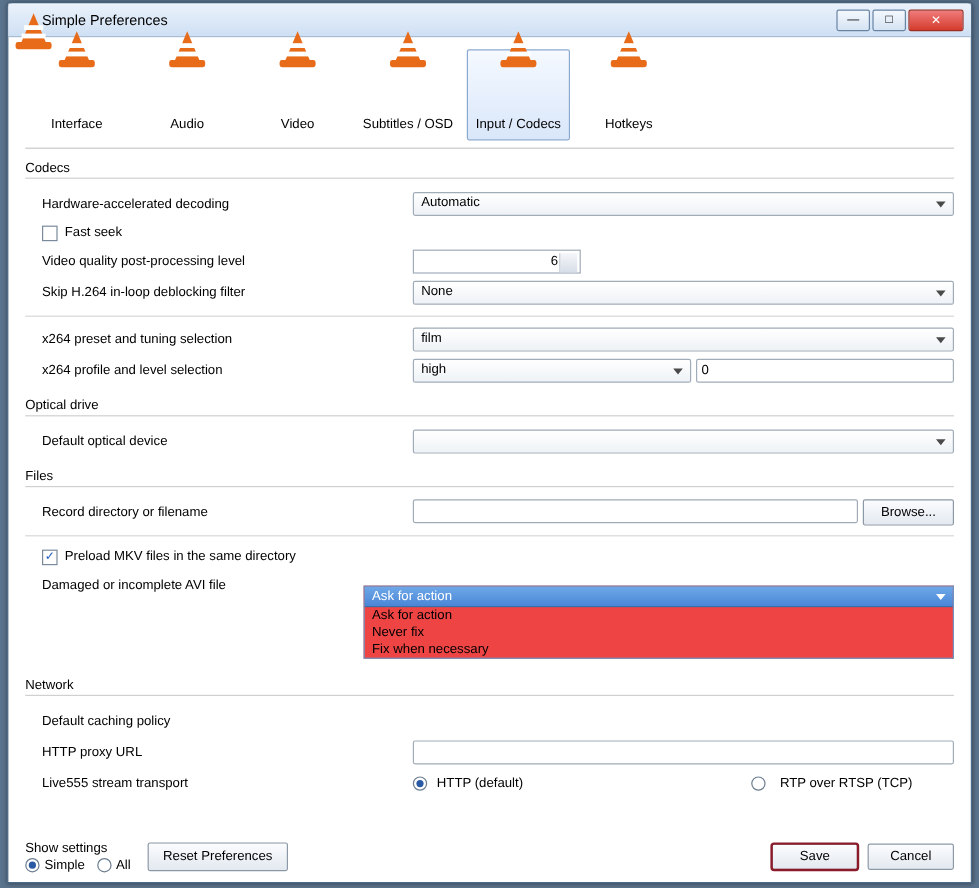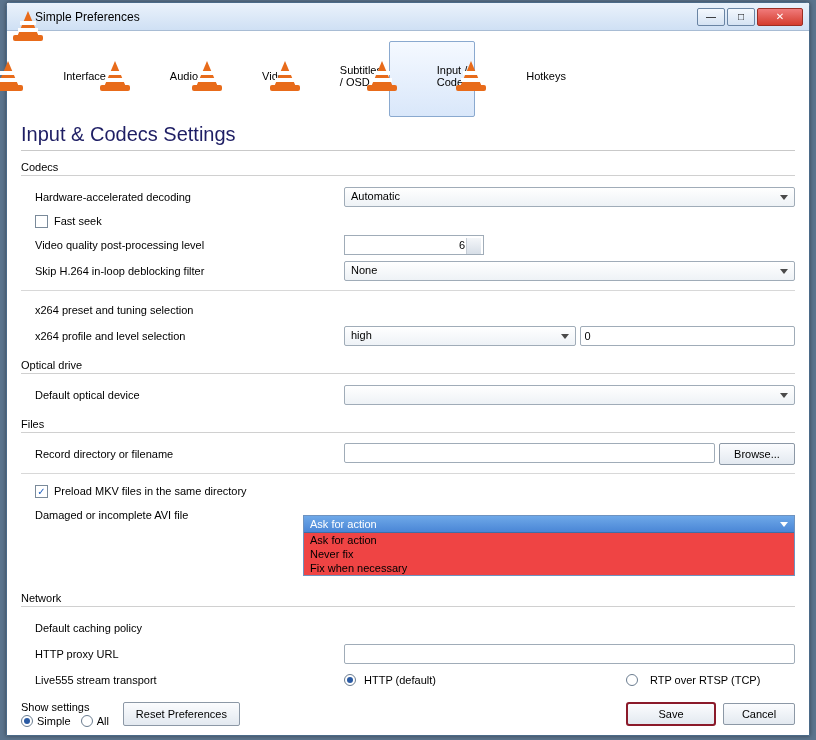--- a/index.html
+++ b/index.html
@@ -11,21 +11,21 @@
               padding:0 6px; font-size:12px; color:#000;}
   .title-icon { width:16px; height:16px; margin-right:6px; }
   .title-text { flex:1; }
   .win-btns { display:flex; gap:2px;}
   .win-btn { width:28px; height:18px; border:1px solid #6a85a4; background:linear-gradient(#f4f8fd,#d5e3f3);
              border-radius:2px; display:flex; align-items:center; justify-content:center; font-size:10px;}
   .win-btn.close { width:46px; background:linear-gradient(#f07b7b,#d43c2d); border-color:#9c2d22; color:#fff;}
   .content { padding:10px 14px 8px 14px; }
   .cat-row { display:flex; gap:6px; margin-bottom:6px;}
   .cat { width:86px; height:76px; border:1px solid transparent; border-radius:2px;
-         display:flex; align-items:center; justify-content:flex-end;
+         display:flex; flex-direction:column; align-items:center; justify-content:flex-end;
          padding-bottom:6px; font-size:11px; color:#000; cursor:default;gap:40px;}
   .cat.sel { border:1px solid #8aa9cf; background:linear-gradient(#f5f9ff,#d9e7fa);}
   .cat .ico { width:40px; height:40px; display:flex; align-items:center; justify-content:center;}
   .page-title { font-size:20px; color:#1e1e64; margin:4px 0 2px 0; }
   .hr { height:1px; background:#c9c9c9; margin:4px 0 10px 0;}
   .group-title { font-size:11px; color:#000; margin:6px 0 2px 0;}
   .group-line { height:1px; background:#d0d0d0; margin:0 0 8px 0;}
   .row { display:flex; align-items:center; height:26px; font-size:11px;}
   .row .lab { width:282px; padding-left:14px;}
   .row .ctrl { flex:1; display:flex; gap:4px;padding-left:41px;}
@@ -146,21 +146,20 @@
               <span class="body"></span>
               <span class="stripe"></span>
               <span class="stripe2"></span>
               <span class="base"></span>
             </span>
           </div>
         <span>Hotkeys</span>
       </div>
     </div>
 
-    <div class="page-title">Input &amp; Codecs Settings</div>
     <div class="hr"></div>
 
     <div class="group-title">Codecs</div>
     <div class="group-line"></div>
     <div class="row">
       <div class="lab">Hardware-accelerated decoding</div>
       <div class="ctrl">
           <div class="sel-box">Automatic</div>
         </div>
     </div>
@@ -179,20 +178,21 @@
     <div class="row">
       <div class="lab">Skip H.264 in-loop deblocking filter</div>
       <div class="ctrl">
           <div class="sel-box">None</div>
         </div>
     </div>
     <div class="thin-sep"></div>
     <div class="row">
       <div class="lab">x264 preset and tuning selection</div>
       <div class="ctrl">
+        <div class="sel-box" style="flex:1">film</div>
       </div>
     </div>
     <div class="row">
       <div class="lab">x264 profile and level selection</div>
       <div class="ctrl">
         <div class="sel-box" style="flex:1">high</div>
         <input class="txt" style="flex: 1 1 0%;" value="0">
       </div>
     </div>
 
@@ -272,16 +272,16 @@
           <span>Simple</span>
         </label>
         <label style="display:flex;align-items:center">
           <span class="radio"></span>
           <span>All</span>
         </label>
       </div>
     </div>
     <button class="btn" style="margin-left:14px;height:24px">Reset Preferences</button>
     <div style="flex:1"></div>
-    <button class="btn save-btn" style="width:88px;height:22px">Save</button>
+    <button class="btn save-btn" style="width:72px;height:22px">Save</button>
     <button class="btn" style="width:72px;height:22px;margin-left:8px">Cancel</button>
   </div>
 </div>
 
 </body></html>

